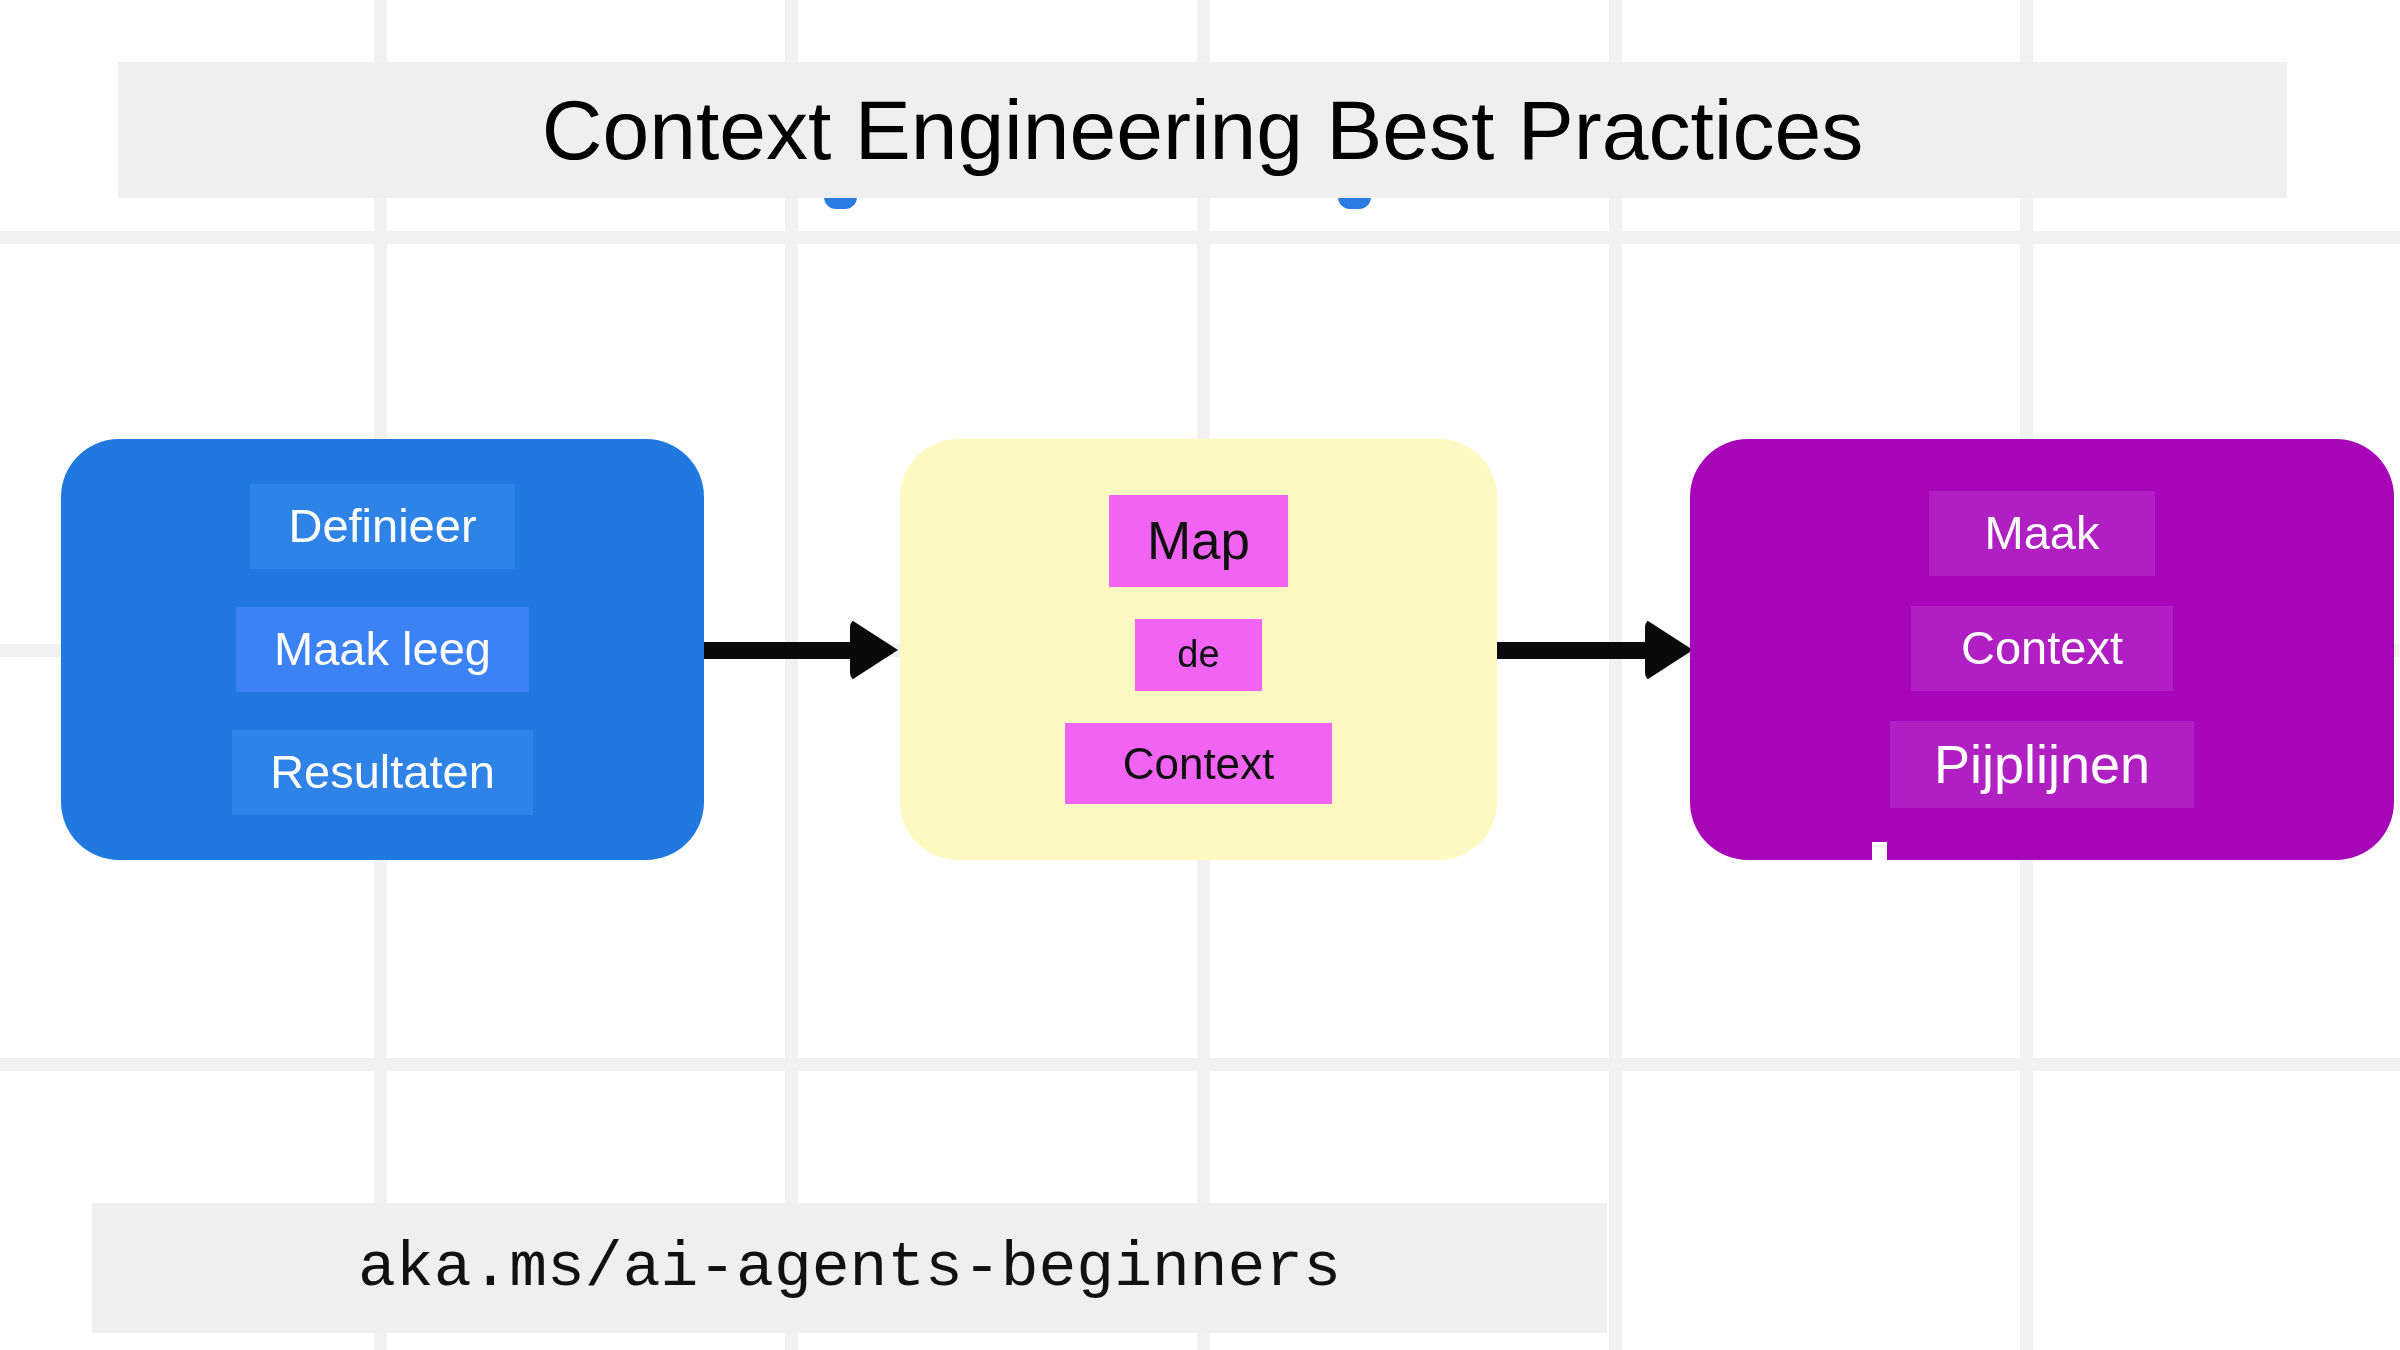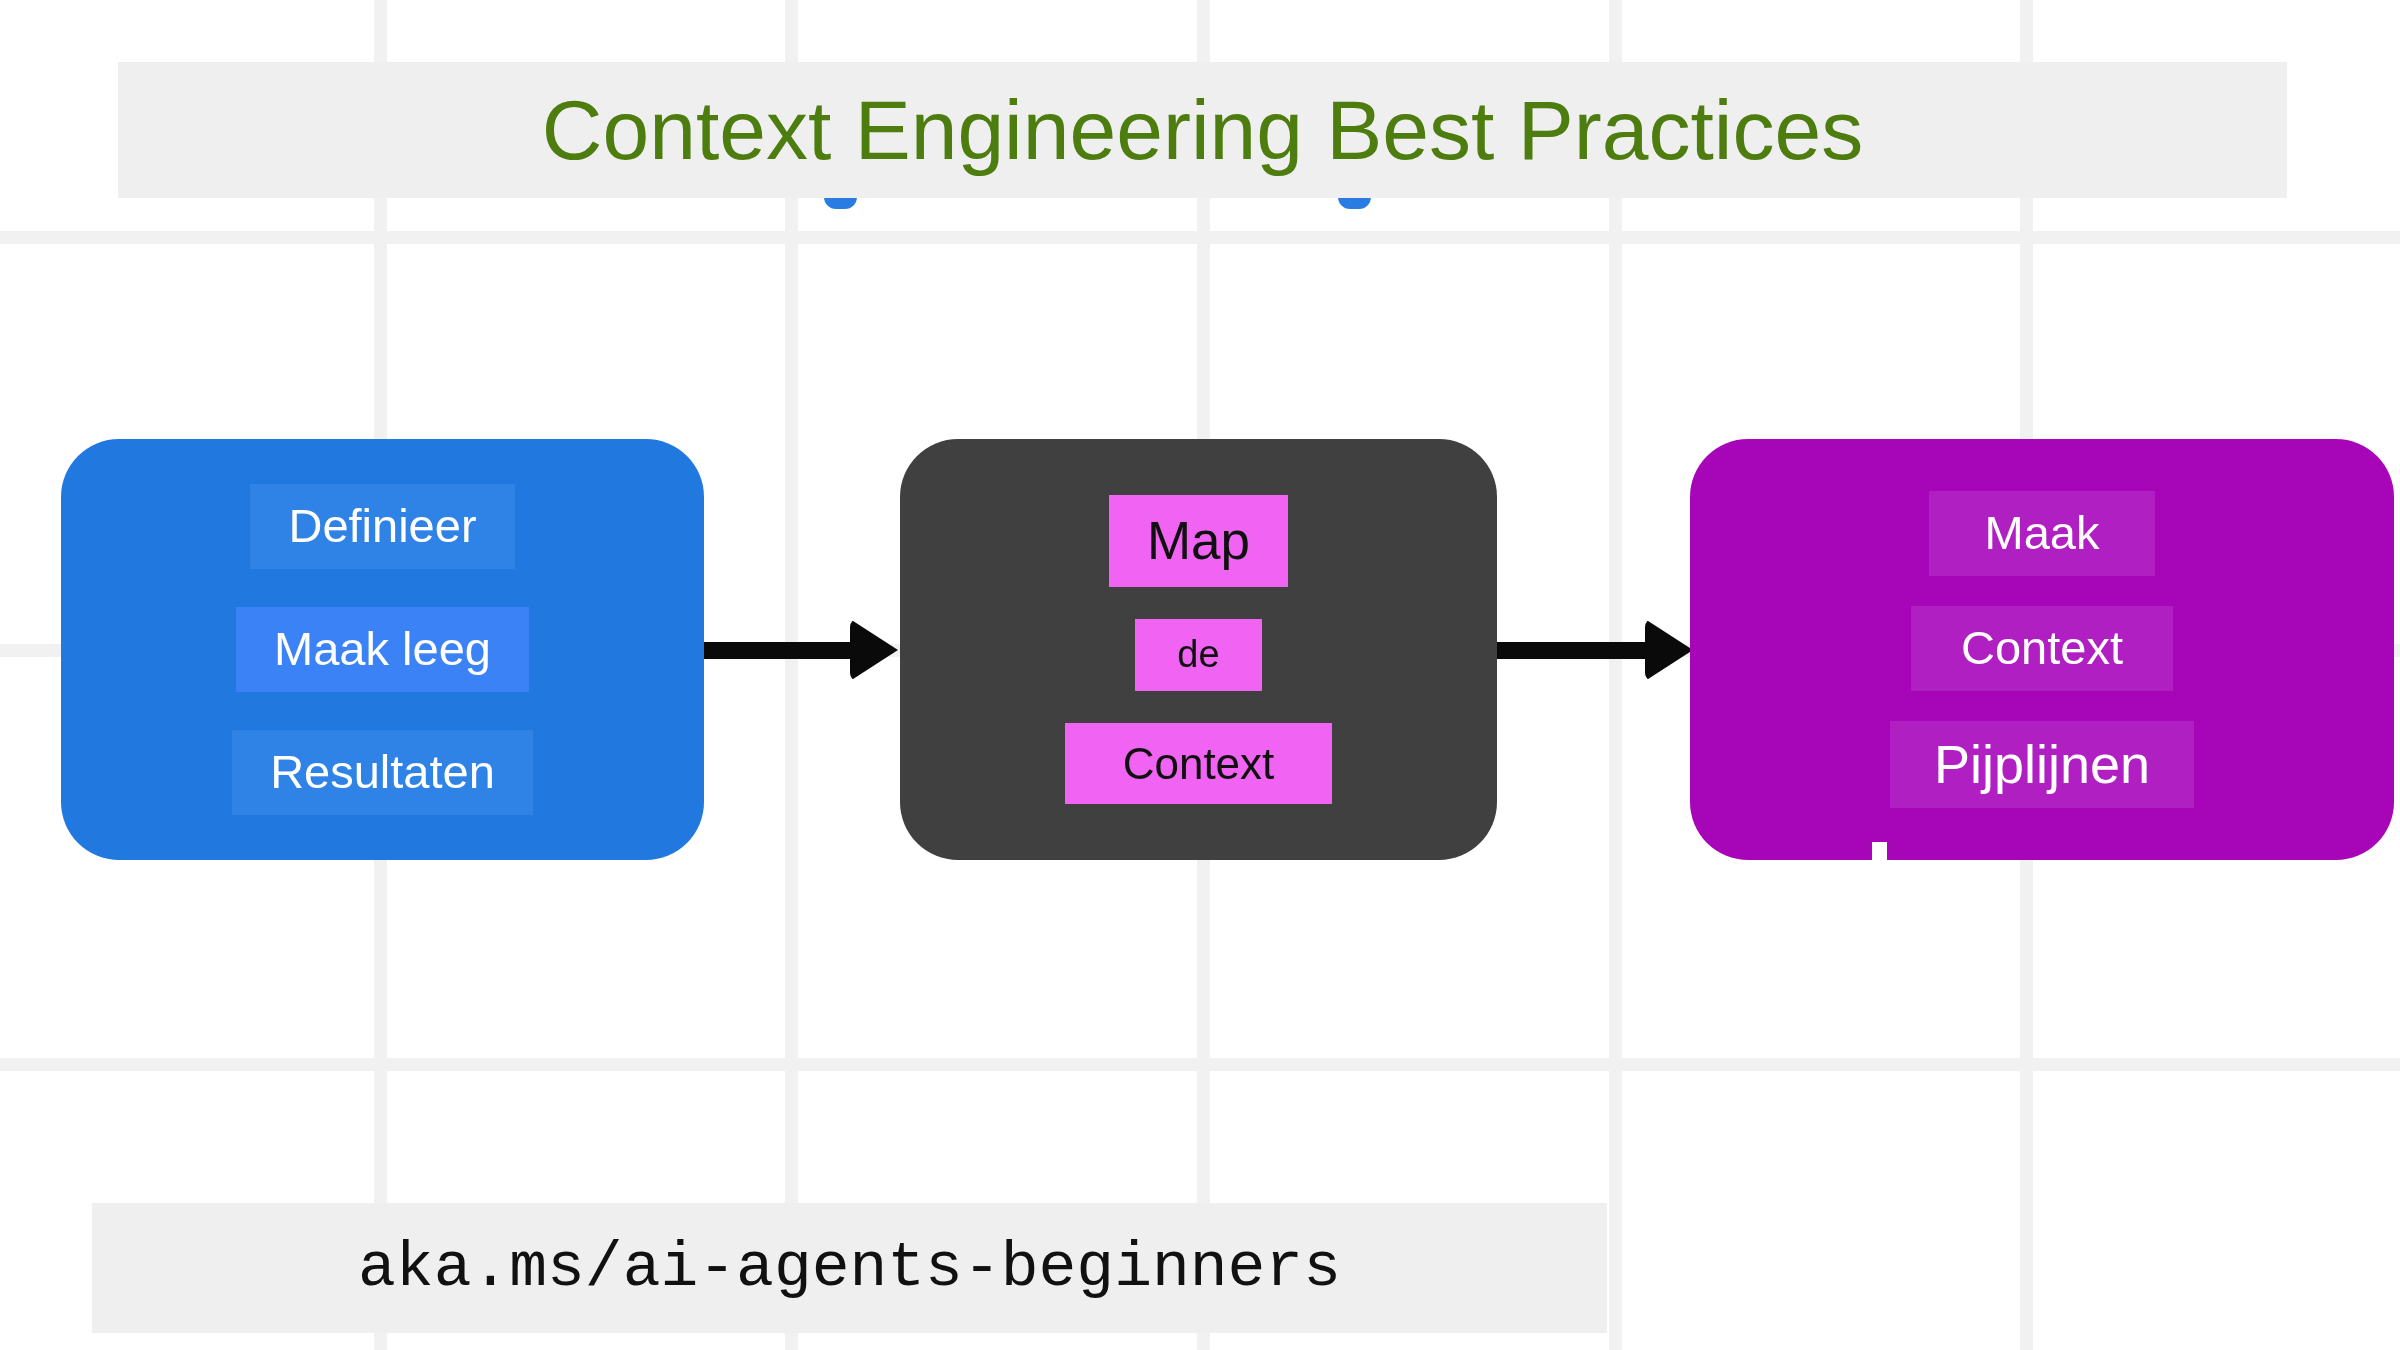--- a/index.html
+++ b/index.html
@@ -85,33 +85,33 @@
   <div class="gridline gh gh1" style="background: rgb(241, 241, 241);"></div>
   <div class="gridline gh gh2" style="background: rgb(241, 241, 241);"></div>
   <div class="gridline gh gh3" style="background: rgb(241, 241, 241);"></div>
 
   <div id="artifact-s">s</div>
   <div id="artifact-slash"></div>
   <div class="arc" id="arc-1" style="background: rgb(43, 124, 226);"></div>
   <div class="arc" id="arc-2" style="background: rgb(43, 124, 226);"></div>
 
   <div class="band" id="title-band" style="background: rgb(239, 239, 239);">
-    <span class="t" style="color: #4d7c0f;">Context Engineering Best Practices</span>
+    <span class="t" style="color: #000000;">Context Engineering Best Practices</span>
   </div>
 
   <div class="flowbox" id="box-1" style="background: rgb(33, 121, 224); color: rgb(255, 255, 255);">
     <span class="row row0" style="background: rgb(47, 130, 230);">Definieer</span>
     <span class="row row1" style="background: #3b82f6;">Maak leeg</span>
     <span class="row row2" style="background: rgb(47, 130, 230);">Resultaten</span>
   </div>
 
   <div class="arrow arrow-shaft" id="arrow-1-shaft" style="background: rgb(10, 10, 10);"></div>
   <div class="arrow arrow-head" id="arrow-1-head" style="border-left-color: rgb(10, 10, 10);"></div>
 
-  <div class="flowbox" id="box-2" style="background: #404040; color: rgb(16, 16, 16);">
+  <div class="flowbox" id="box-2" style="background: #fef9c3; color: rgb(16, 16, 16);">
     <span class="row row0" style="background: rgb(241, 99, 243);">Map</span>
     <span class="row row1" style="background: rgb(241, 99, 243);">de</span>
     <span class="row row2" style="background: rgb(241, 99, 243);">Context</span>
   </div>
 
   <div class="arrow arrow-shaft" id="arrow-2-shaft" style="background: rgb(10, 10, 10);"></div>
   <div class="arrow arrow-head" id="arrow-2-head" style="border-left-color: rgb(10, 10, 10);"></div>
 
   <div class="flowbox" id="box-3" style="background: rgb(167, 6, 184); color: rgb(255, 255, 255);">
     <span class="row row0" style="background: rgb(176, 31, 194);">Maak</span>

